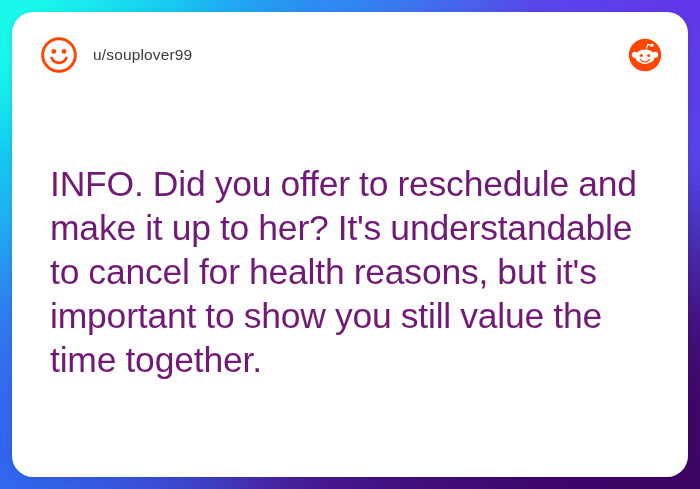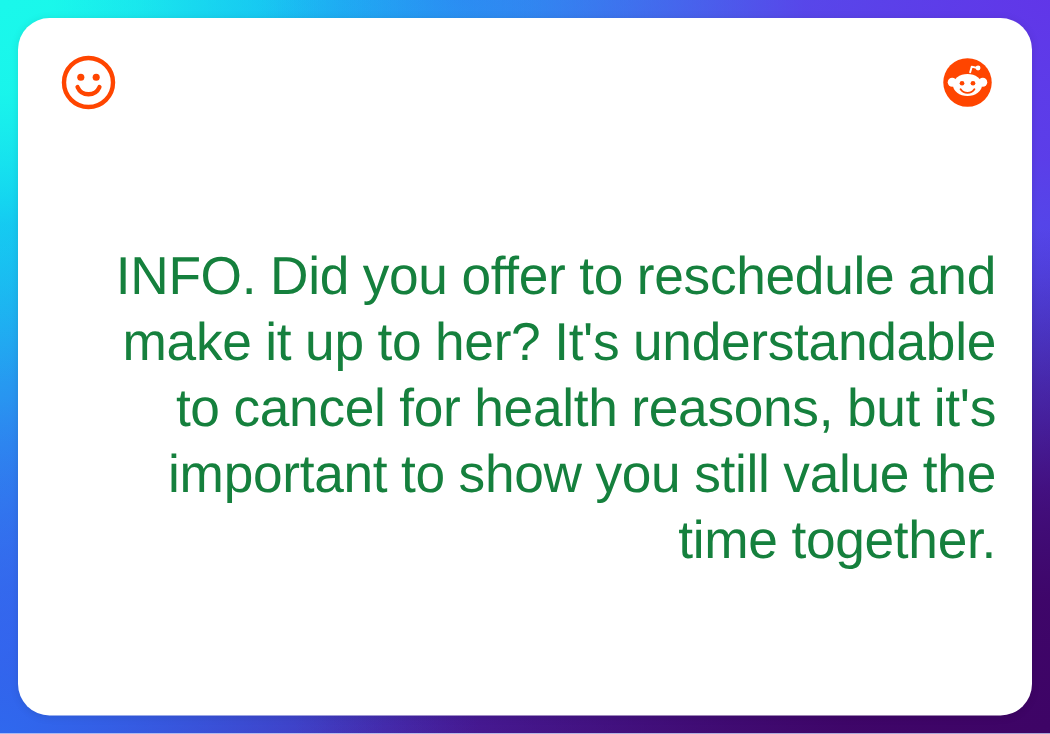--- a/index.html
+++ b/index.html
@@ -137,25 +137,24 @@
     position: absolute;
     left: 38px;
     top: 150px;
     width: 614px;
   }
   .post-text {
     margin: 0;
     font-family: "Liberation Sans", sans-serif;
     font-size: 35.5px;
     line-height: 44px;
-    color: #15803d;
+    color: #701a75;
     letter-spacing: -0.2px;
     font-weight: 400;
     word-spacing: -0.5px;
-    text-align: right;
   }
 </style>
 </head>
 <body>
 
 <div id="stage">
 
   <div class="bg-base"></div>
   <div class="bg-tl"></div>
   <div class="bg-topmid"></div>
@@ -169,20 +168,21 @@
 
       <span class="avatar-wrap">
         <svg class="avatar" viewBox="0 0 40 40">
           <circle cx="20" cy="20" r="17.2" fill="none" stroke="#FF4500" stroke-width="3.1"></circle>
           <circle cx="14.6" cy="16.3" r="2.5" fill="#FF4500"></circle>
           <circle cx="25.4" cy="16.3" r="2.5" fill="#FF4500"></circle>
           <path d="M12.3 23.2 a8.4 8.4 0 0 0 15.4 0" fill="none" stroke="#FF4500" stroke-width="3.0" stroke-linecap="round"></path>
         </svg>
       </span>
 
+      <span class="username">u/souplover99</span>
 
       <span class="header-spacer"></span>
 
       <span class="logo-wrap">
         <svg class="reddit-logo" viewBox="0 0 40 40">
           <circle cx="20" cy="20" r="19" fill="#FF4500"></circle>
 
           <path d="M22.1 12.0 L23.3 7.6 L27.6 8.6" fill="none" stroke="#FFFFFF" stroke-width="1.5" stroke-linecap="round" stroke-linejoin="round"></path>
           <circle cx="28.3" cy="8.6" r="1.9" fill="#FFFFFF"></circle>
 

